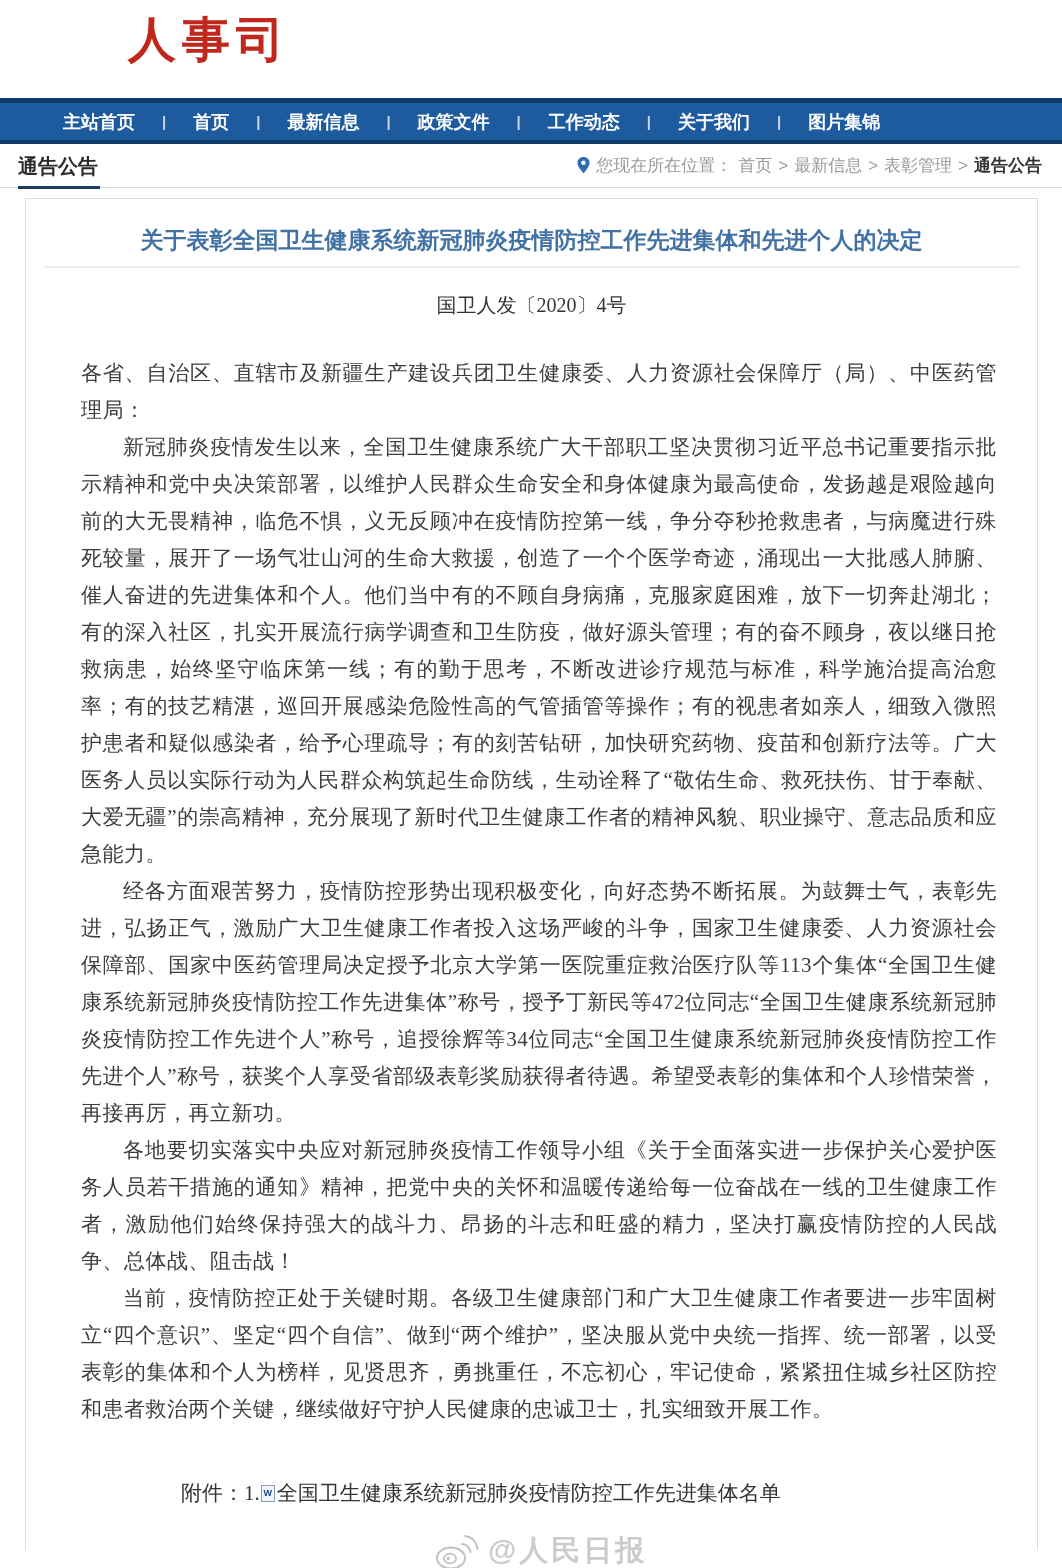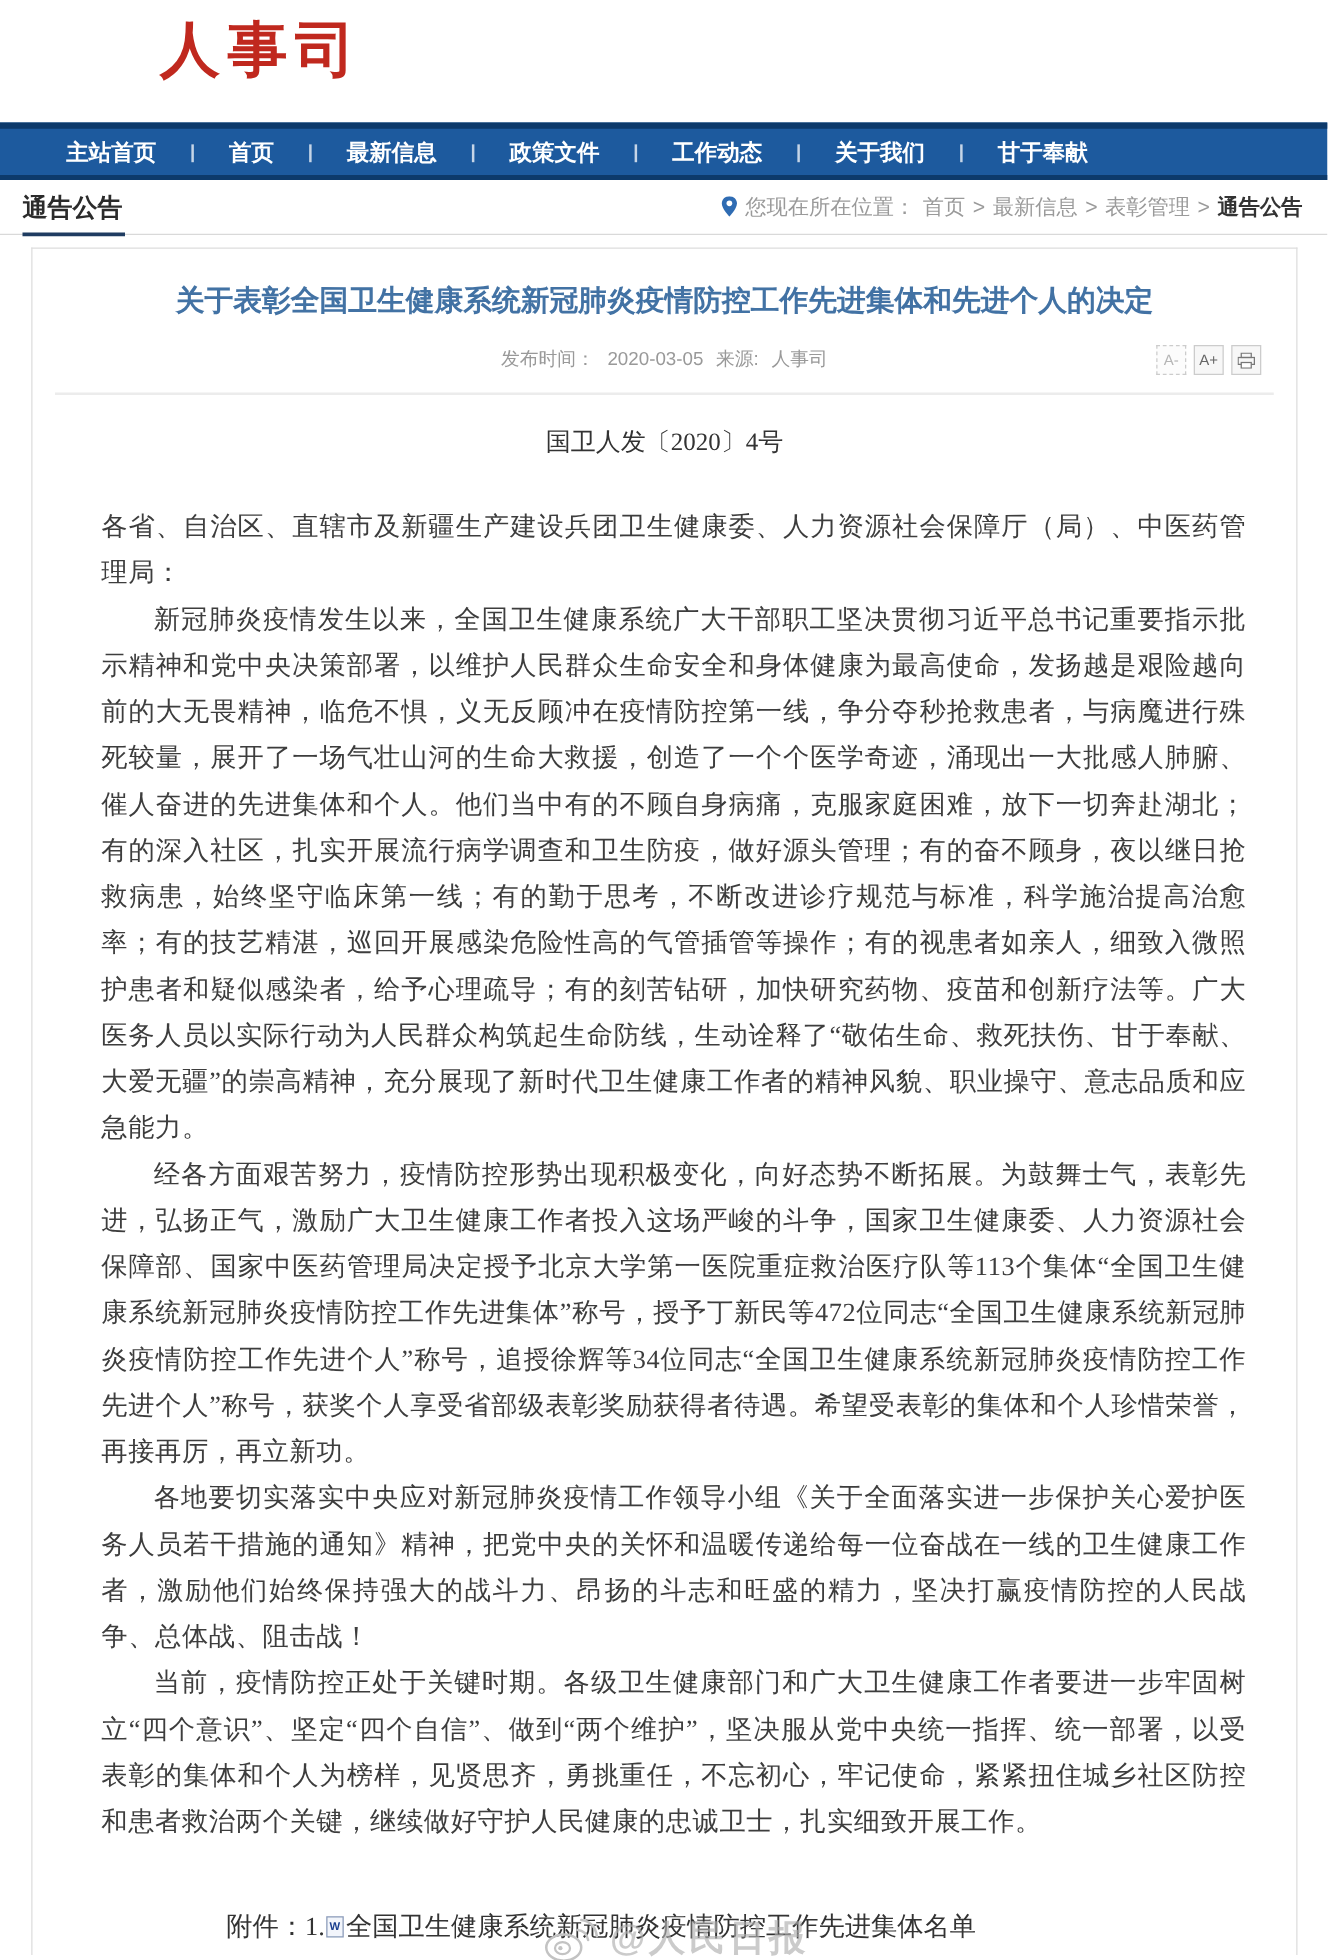--- a/index.html
+++ b/index.html
@@ -12,21 +12,21 @@
   .site-header { height:98px; background:#fff; }
   .logo {
     display:inline-block; margin:8px 0 0 128px;
     font-size:48px; font-weight:bold; letter-spacing:6px; color:#c0281e;
     font-family:"Liberation Sans", sans-serif;
   }
   
   .main-nav {
     height:46px; background:#1d5a9e;
     border-top:5px solid #0d3a6b; border-bottom:4px solid #0d3a6b;
-    display:flex; align-items:center; padding-left:26px;
+    display:flex; align-items:center; padding-left:36px;
   }
   .main-nav a {
     color:#fff; font-size:18px; font-weight:bold; text-decoration:none;
     padding:0 27px; white-space:nowrap;
   }
   .main-nav .sep { color:rgba(255,255,255,.75); font-size:15px; font-weight:bold; }
   
   .breadcrumb-row {
     height:44px; display:flex; justify-content:space-between; align-items:flex-end;
     border-bottom:1px solid #d9d9d9; background:#fff;
@@ -110,21 +110,21 @@
   <a href="#">首页</a>
   <span class="sep">|</span>
   <a href="#">最新信息</a>
   <span class="sep">|</span>
   <a href="#">政策文件</a>
   <span class="sep">|</span>
   <a href="#">工作动态</a>
   <span class="sep">|</span>
   <a href="#">关于我们</a>
   <span class="sep">|</span>
-  <a href="#">甘于奉献</a>
+  <a href="#">图片集锦</a>
 </nav>
 
 <div class="breadcrumb-row">
   <h2 class="section-title">通告公告</h2>
   <div class="breadcrumb">
     <svg class="pin-icon" viewBox="0 0 16 21">
       <path d="M8 0C3.6 0 .5 3.2.5 7.1.5 12.4 8 20 8 20s7.5-7.6 7.5-12.9C15.5 3.2 12.4 0 8 0z" fill="#2f6cb3"></path>
       <circle cx="8" cy="7" r="2.8" fill="#fff"></circle>
     </svg>
     <span>您现在所在位置：</span>
@@ -134,39 +134,20 @@
     <span>&gt;</span>
     <a href="#">表彰管理</a>
     <span>&gt;</span>
     <span class="current">通告公告</span>
   </div>
 </div>
 
 <main class="content-box">
   <h1 class="article-title">关于表彰全国卫生健康系统新冠肺炎疫情防控工作先进集体和先进个人的决定</h1>
 
-  <div class="meta-row">
-    <div class="meta-center">
-      <span>发布时间：</span>
-      <span>2020-03-05</span>
-      <span>来源:</span>
-      <span>人事司</span>
-    </div>
-    <div class="tools">
-      <button class="tool-btn dim">A-</button>
-      <button class="tool-btn">A+</button>
-      <button class="tool-btn">
-        <svg width="14" height="13" viewBox="0 0 14 13">
-          <rect x="3" y="0.5" width="8" height="3.5" fill="none" stroke="#777" stroke-width="1"></rect>
-          <rect x="0.5" y="4" width="13" height="5.5" fill="none" stroke="#777" stroke-width="1"></rect>
-          <rect x="3" y="8" width="8" height="4.5" fill="#fff" stroke="#777" stroke-width="1"></rect>
-        </svg>
-      </button>
-    </div>
-  </div>
 
   <hr class="divider">
 
   <div class="doc-number">国卫人发〔2020〕4号</div>
 
   <div class="body-text">
     <p class="salutation">各省、自治区、直辖市及新疆生产建设兵团卫生健康委、人力资源社会保障厅（局）、中医药管理局：</p>
     <p>新冠肺炎疫情发生以来，全国卫生健康系统广大干部职工坚决贯彻习近平总书记重要指示批示精神和党中央决策部署，以维护人民群众生命安全和身体健康为最高使命，发扬越是艰险越向前的大无畏精神，临危不惧，义无反顾冲在疫情防控第一线，争分夺秒抢救患者，与病魔进行殊死较量，展开了一场气壮山河的生命大救援，创造了一个个医学奇迹，涌现出一大批感人肺腑、催人奋进的先进集体和个人。他们当中有的不顾自身病痛，克服家庭困难，放下一切奔赴湖北；有的深入社区，扎实开展流行病学调查和卫生防疫，做好源头管理；有的奋不顾身，夜以继日抢救病患，始终坚守临床第一线；有的勤于思考，不断改进诊疗规范与标准，科学施治提高治愈率；有的技艺精湛，巡回开展感染危险性高的气管插管等操作；有的视患者如亲人，细致入微照护患者和疑似感染者，给予心理疏导；有的刻苦钻研，加快研究药物、疫苗和创新疗法等。广大医务人员以实际行动为人民群众构筑起生命防线，生动诠释了“敬佑生命、救死扶伤、甘于奉献、大爱无疆”的崇高精神，充分展现了新时代卫生健康工作者的精神风貌、职业操守、意志品质和应急能力。</p>
     <p>经各方面艰苦努力，疫情防控形势出现积极变化，向好态势不断拓展。为鼓舞士气，表彰先进，弘扬正气，激励广大卫生健康工作者投入这场严峻的斗争，国家卫生健康委、人力资源社会保障部、国家中医药管理局决定授予北京大学第一医院重症救治医疗队等113个集体“全国卫生健康系统新冠肺炎疫情防控工作先进集体”称号，授予丁新民等472位同志“全国卫生健康系统新冠肺炎疫情防控工作先进个人”称号，追授徐辉等34位同志“全国卫生健康系统新冠肺炎疫情防控工作先进个人”称号，获奖个人享受省部级表彰奖励获得者待遇。希望受表彰的集体和个人珍惜荣誉，再接再厉，再立新功。</p>
     <p>各地要切实落实中央应对新冠肺炎疫情工作领导小组《关于全面落实进一步保护关心爱护医务人员若干措施的通知》精神，把党中央的关怀和温暖传递给每一位奋战在一线的卫生健康工作者，激励他们始终保持强大的战斗力、昂扬的斗志和旺盛的精力，坚决打赢疫情防控的人民战争、总体战、阻击战！</p>

